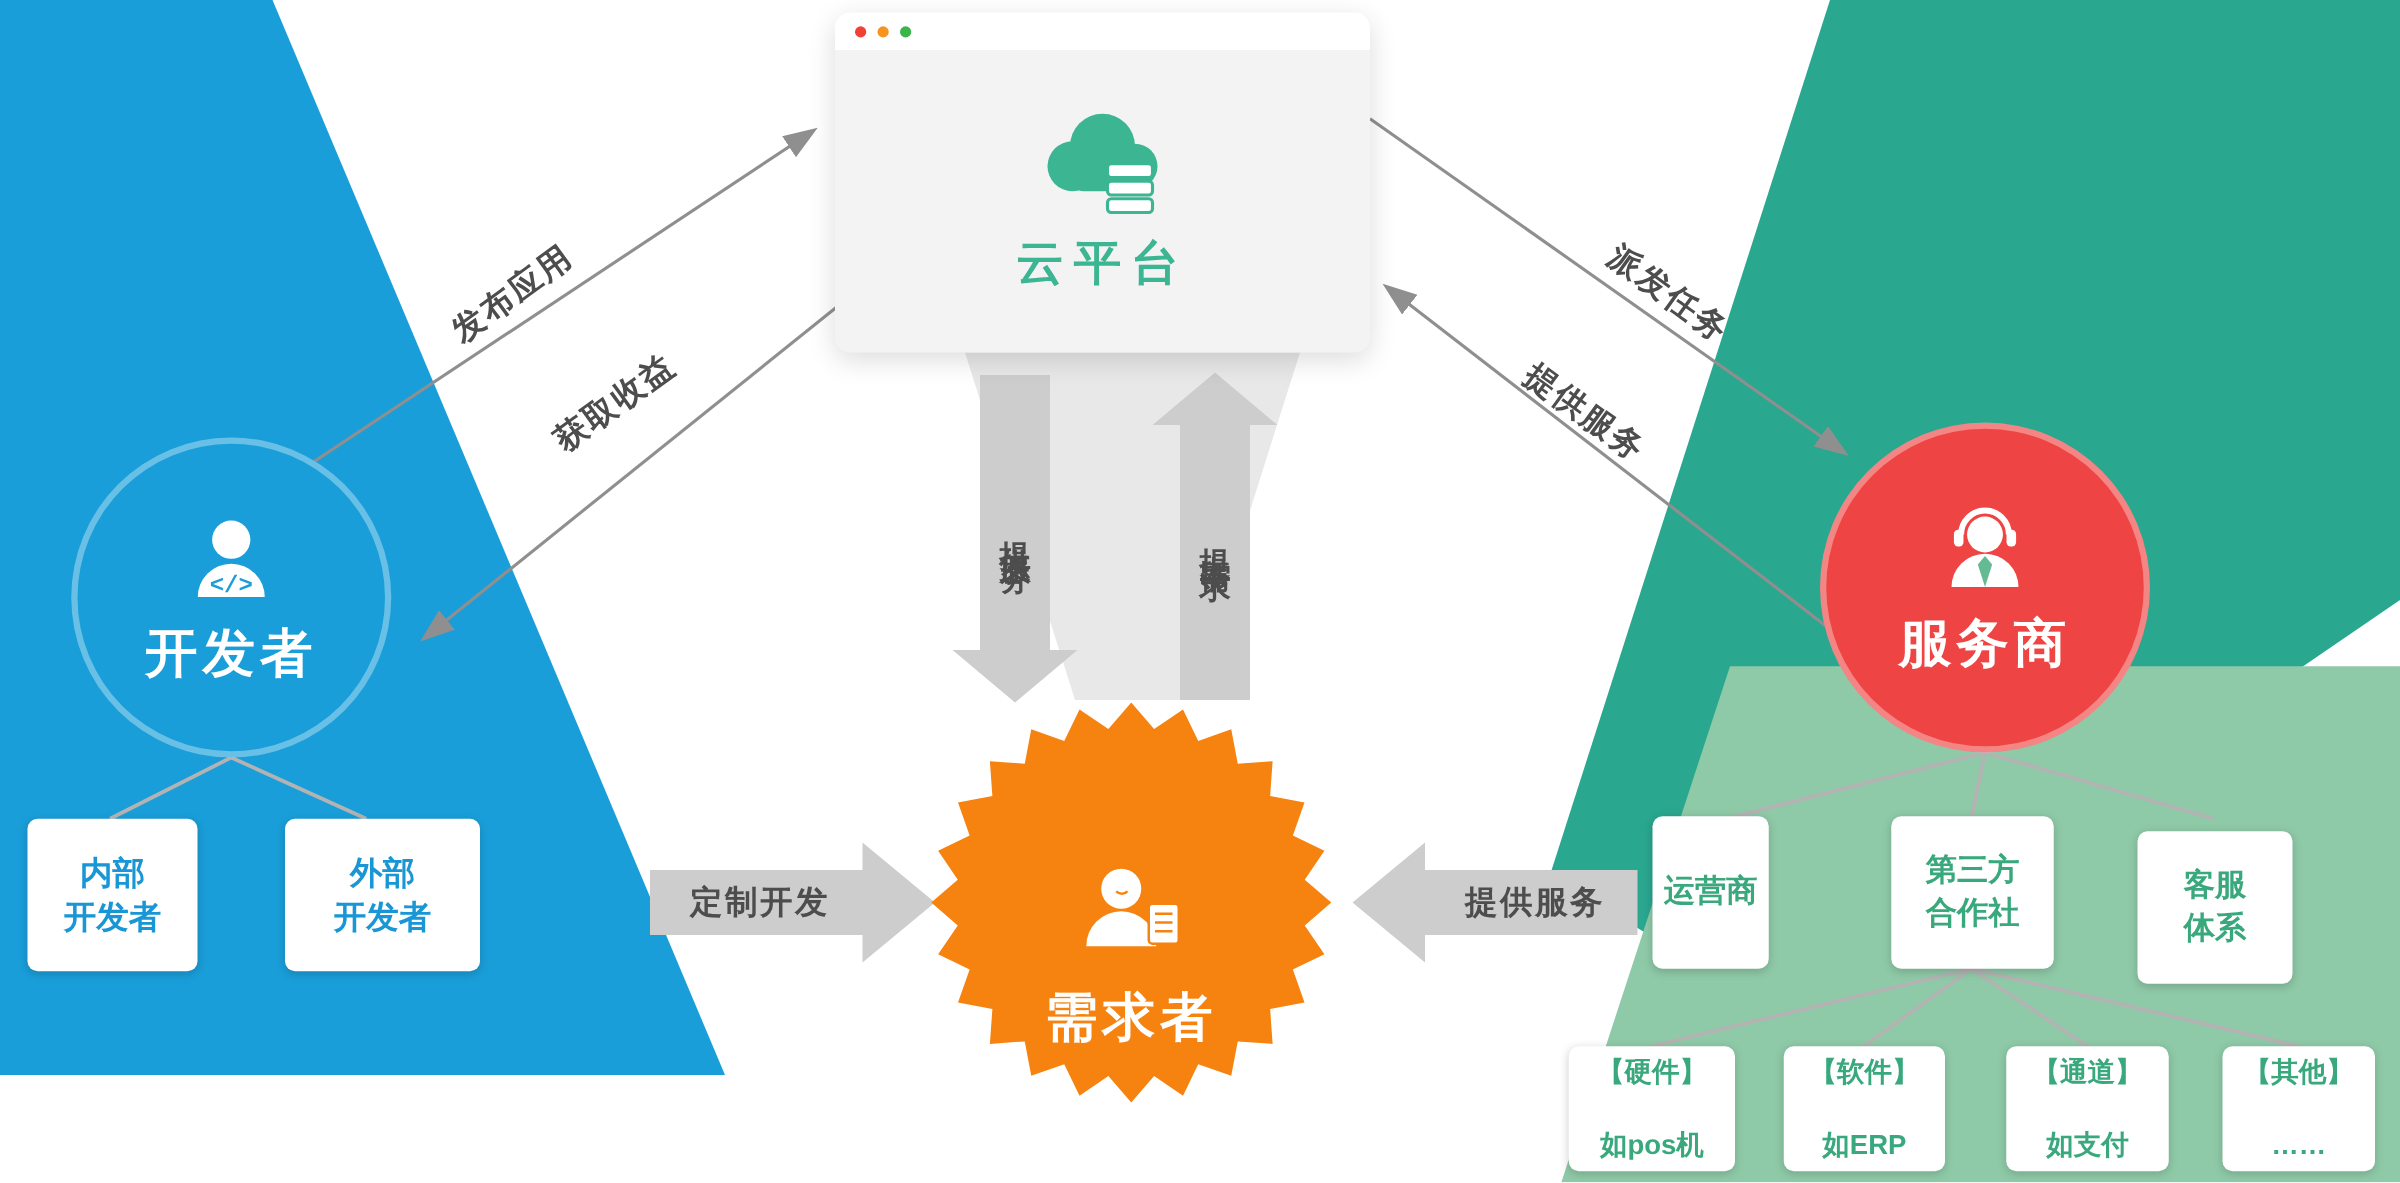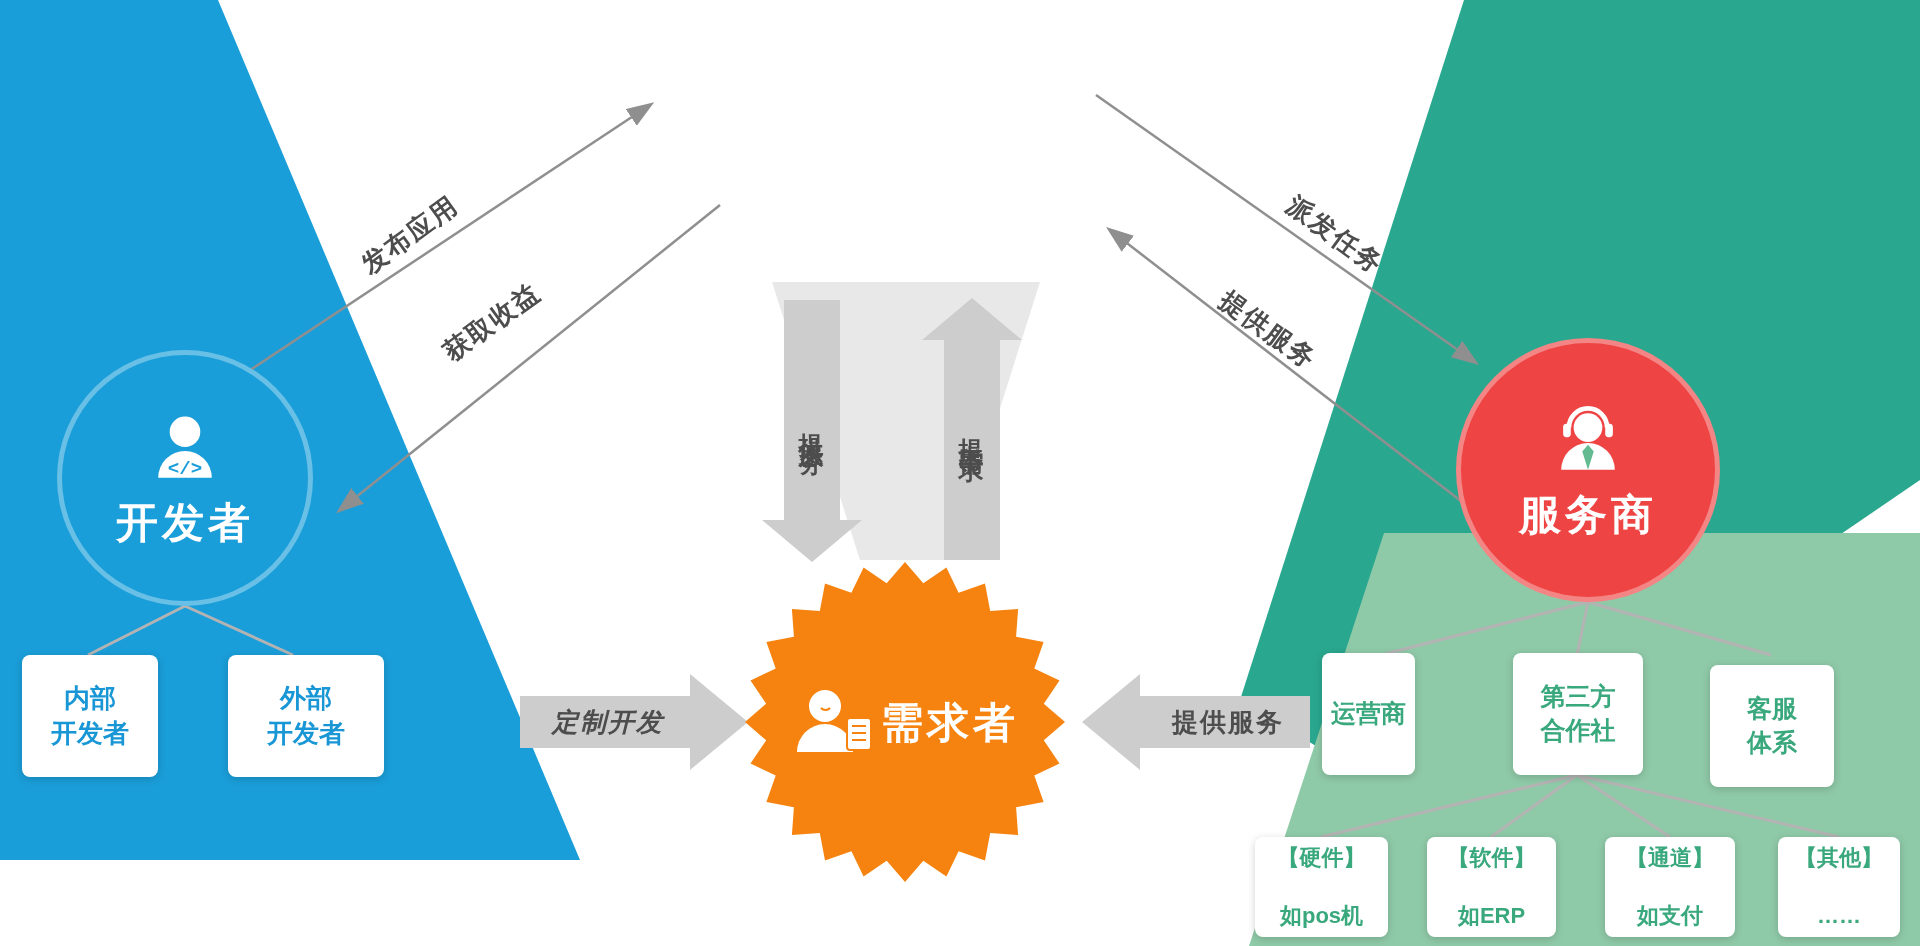--- a/index.html
+++ b/index.html
@@ -25,22 +25,22 @@
   .node{
     position:absolute;border-radius:50%;display:flex;flex-direction:column;
     align-items:center;justify-content:center;color:#fff;
     border:5px solid rgba(255,255,255,.35);box-sizing:border-box;
   }
   .node-label{font-size:42px;font-weight:bold;letter-spacing:4px;margin-top:2px;}
   .node-dev{left:57px;top:350px;width:256px;height:256px;}
   .node-prov{left:1456px;top:338px;width:264px;height:264px;}
   .badge-content{
     position:absolute;left:905px;top:722px;width:240px;height:240px;
-    transform:translate(-50%,-50%);display:flex;flex-direction:row;
-    align-items:center;justify-content:flex-start;color:#fff;
+    transform:translate(-50%,-50%);display:flex;flex-direction:column;
+    align-items:center;justify-content:flex-end;color:#fff;gap:15px;
   }
 
   
   .box{
     position:absolute;background:#fff;border-radius:8px;
     box-shadow:0 2px 8px rgba(0,0,0,.18);
     display:flex;flex-direction:column;align-items:center;justify-content:center;
     text-align:center;font-weight:bold;line-height:1.35;
   }
   .box-blue{color:#1896d5;font-size:26px;}
@@ -98,20 +98,43 @@
     <g stroke="#8f8f8f" stroke-width="2.5" fill="none">
       <line x1="220" y1="390" x2="650" y2="105" marker-end="url(#ah)"></line>
       <line x1="720" y1="205" x2="340" y2="510" marker-end="url(#ah)"></line>
       <line x1="1096" y1="95" x2="1475" y2="362" marker-end="url(#ah)"></line>
       <line x1="1470" y1="508" x2="1110" y2="230" marker-end="url(#ah)"></line>
     </g>
 
     <polygon id="badge-burst" fill="#f6830f" points="905.0,562.0 923.3,583.2 946.4,567.5 958.6,592.7 985.0,583.4 990.2,610.9 1018.1,608.9 1016.1,636.8 1043.6,642.0 1034.3,668.4 1059.5,680.6 1043.8,703.7 1065.0,722.0 1043.8,740.3 1059.5,763.4 1034.3,775.6 1043.6,802.0 1016.1,807.2 1018.1,835.1 990.2,833.1 985.0,860.6 958.6,851.3 946.4,876.5 923.3,860.8 905.0,882.0 886.7,860.8 863.6,876.5 851.4,851.3 825.0,860.6 819.8,833.1 791.9,835.1 793.9,807.2 766.4,802.0 775.7,775.6 750.5,763.4 766.2,740.3 745.0,722.0 766.2,703.7 750.5,680.6 775.7,668.4 766.4,642.0 793.9,636.8 791.9,608.9 819.8,610.9 825.0,583.4 851.4,592.7 863.6,567.5 886.7,583.2"></polygon>
   </svg>
 
+  <div class="window">
+    <div class="window-bar">
+      <span class="dot" style="background: rgb(239, 65, 54);"></span>
+      <span class="dot" style="background: rgb(247, 148, 29);"></span>
+      <span class="dot" style="background: rgb(57, 181, 74);"></span>
+    </div>
+    <div class="window-body">
+      <svg width="116" height="92" viewBox="0 0 116 92">
+        <g fill="#3cb692">
+          <circle cx="34" cy="46" r="20"></circle>
+          <circle cx="58" cy="30" r="26"></circle>
+          <circle cx="84" cy="46" r="18"></circle>
+          <rect x="32" y="42" width="52" height="24" rx="11"></rect>
+        </g>
+        <g fill="#ffffff" stroke="#3cb692" stroke-width="2.5">
+          <rect x="62" y="44" width="36" height="11" rx="3"></rect>
+          <rect x="62" y="58" width="36" height="11" rx="3"></rect>
+          <rect x="62" y="72" width="36" height="11" rx="3"></rect>
+        </g>
+      </svg>
+      <div class="window-title">云平台</div>
+    </div>
+  </div>
 
   <div class="node node-dev" style="background: rgb(26, 158, 217);">
     <svg width="92" height="88" viewBox="-46 -46 92 92">
       <circle cx="0" cy="-18" r="16" fill="#fff"></circle>
       <path d="M -28,30 A 28,28 0 0 1 28,30 Z" fill="#fff"></path>
       <text x="0" y="26" font-size="20" font-weight="bold" fill="#1a9ed9" text-anchor="middle" font-family="'Liberation Mono',monospace">&lt;/&gt;</text>
     </svg>
     <div class="node-label">开发者</div>
   </div>
 
@@ -180,16 +203,16 @@
     <span>【通道】</span>
     <span>如支付</span>
   </div>
 
   <span class="lbl lbl-diag-l" style="left:410px;top:235px;">发布应用</span>
   <span class="lbl lbl-diag-l" style="left:492px;top:322px;">获取收益</span>
   <span class="lbl lbl-vert" style="left:812px;top:425px;">提供服务</span>
   <span class="lbl lbl-vert" style="left:972px;top:430px;">提出需求</span>
   <span class="lbl lbl-diag-r" style="left:1335px;top:235px;">派发任务</span>
   <span class="lbl lbl-diag-r" style="left:1268px;top:330px;">提供服务</span>
-  <span class="lbl" style="left:608px;top:722px;font-style:italic;">定制开发</span>
+  <span class="lbl" style="left:608px;top:722px;">定制开发</span>
   <span class="lbl" style="left:1228px;top:722px;">提供服务</span>
 
 </div>
 
 </body></html>

